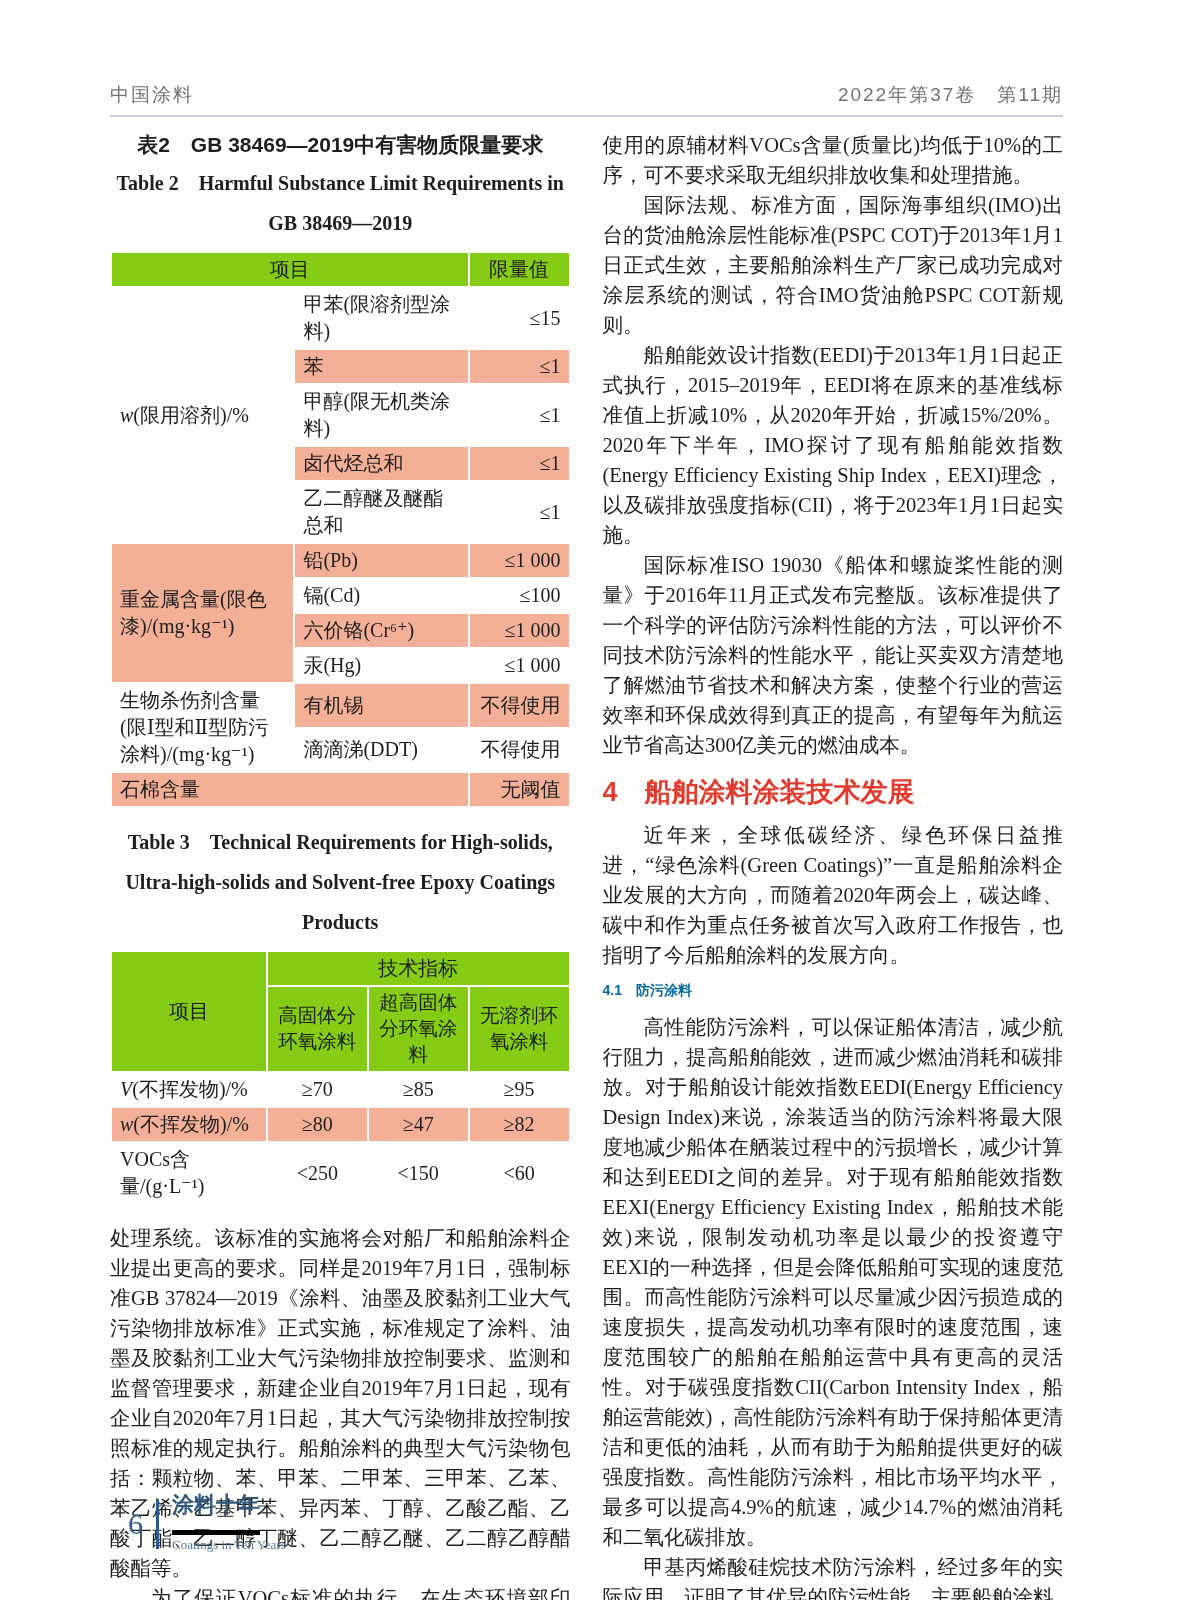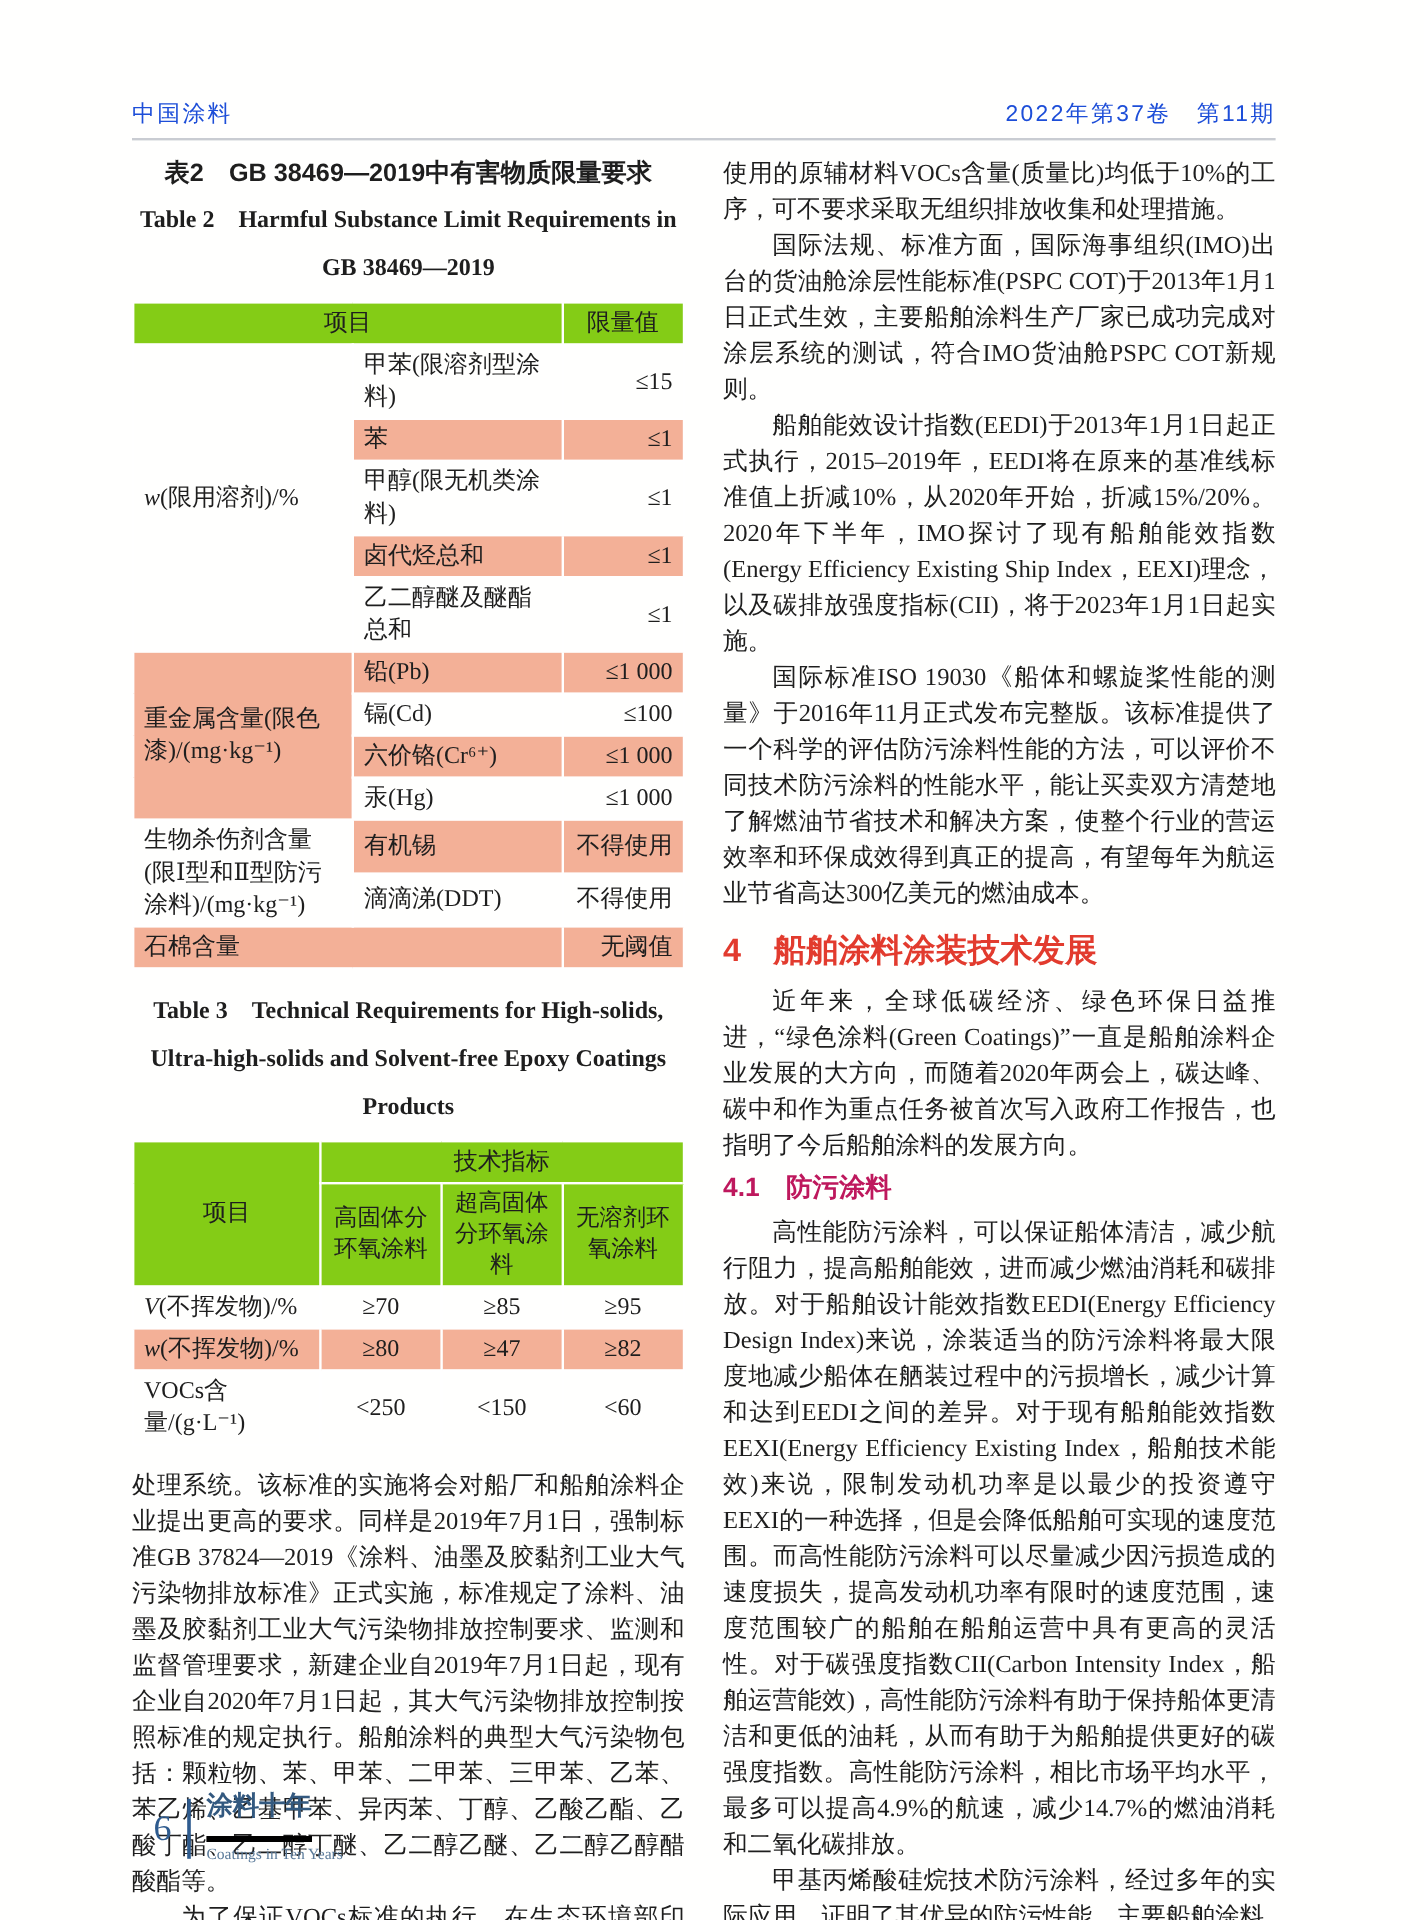--- a/index.html
+++ b/index.html
@@ -13,21 +13,21 @@
     font-family: "Liberation Serif", "DejaVu Serif", serif;
     color: #1e1e1e;
   }
   
   .pagehead {
     position: absolute;
     top: 82px; left: 110px; right: 124px;
     display: flex; justify-content: space-between; align-items: flex-end;
     padding-bottom: 7px;
     border-bottom: 2px solid #c9ccd2;
-    color: #1d4ed8;
+    color: #737373;
     font-size: 19px;
     letter-spacing: 2px;
     font-family: "Liberation Sans", "DejaVu Sans", sans-serif;
   }
   
   .cols {
     position: absolute;
     top: 130px; left: 110px; right: 124px;
     display: flex; gap: 32px;
   }
@@ -80,23 +80,23 @@
   
   h2.sec {
     color: #e23b2e;
     font-family: "Liberation Sans", "DejaVu Sans", sans-serif;
     font-size: 27px;
     line-height: 34px;
     font-weight: bold;
     margin: 15px 0 11px 0;
   }
   h3.subsec {
-    color: #be185d;
-    font-family: "Liberation Sans", "DejaVu Sans", sans-serif;
-    font-size: 22px;
+    color: #0369a1;
+    font-family: "Liberation Sans", "DejaVu Sans", sans-serif;
+    font-size: 14px;
     line-height: 30px;
     font-weight: bold;
     margin: 5px 0 7px 0;
   }
   
   .pagefoot {
     position: absolute;
     left: 128px; top: 1492px;
     display: flex; align-items: center; gap: 13px;
   }

